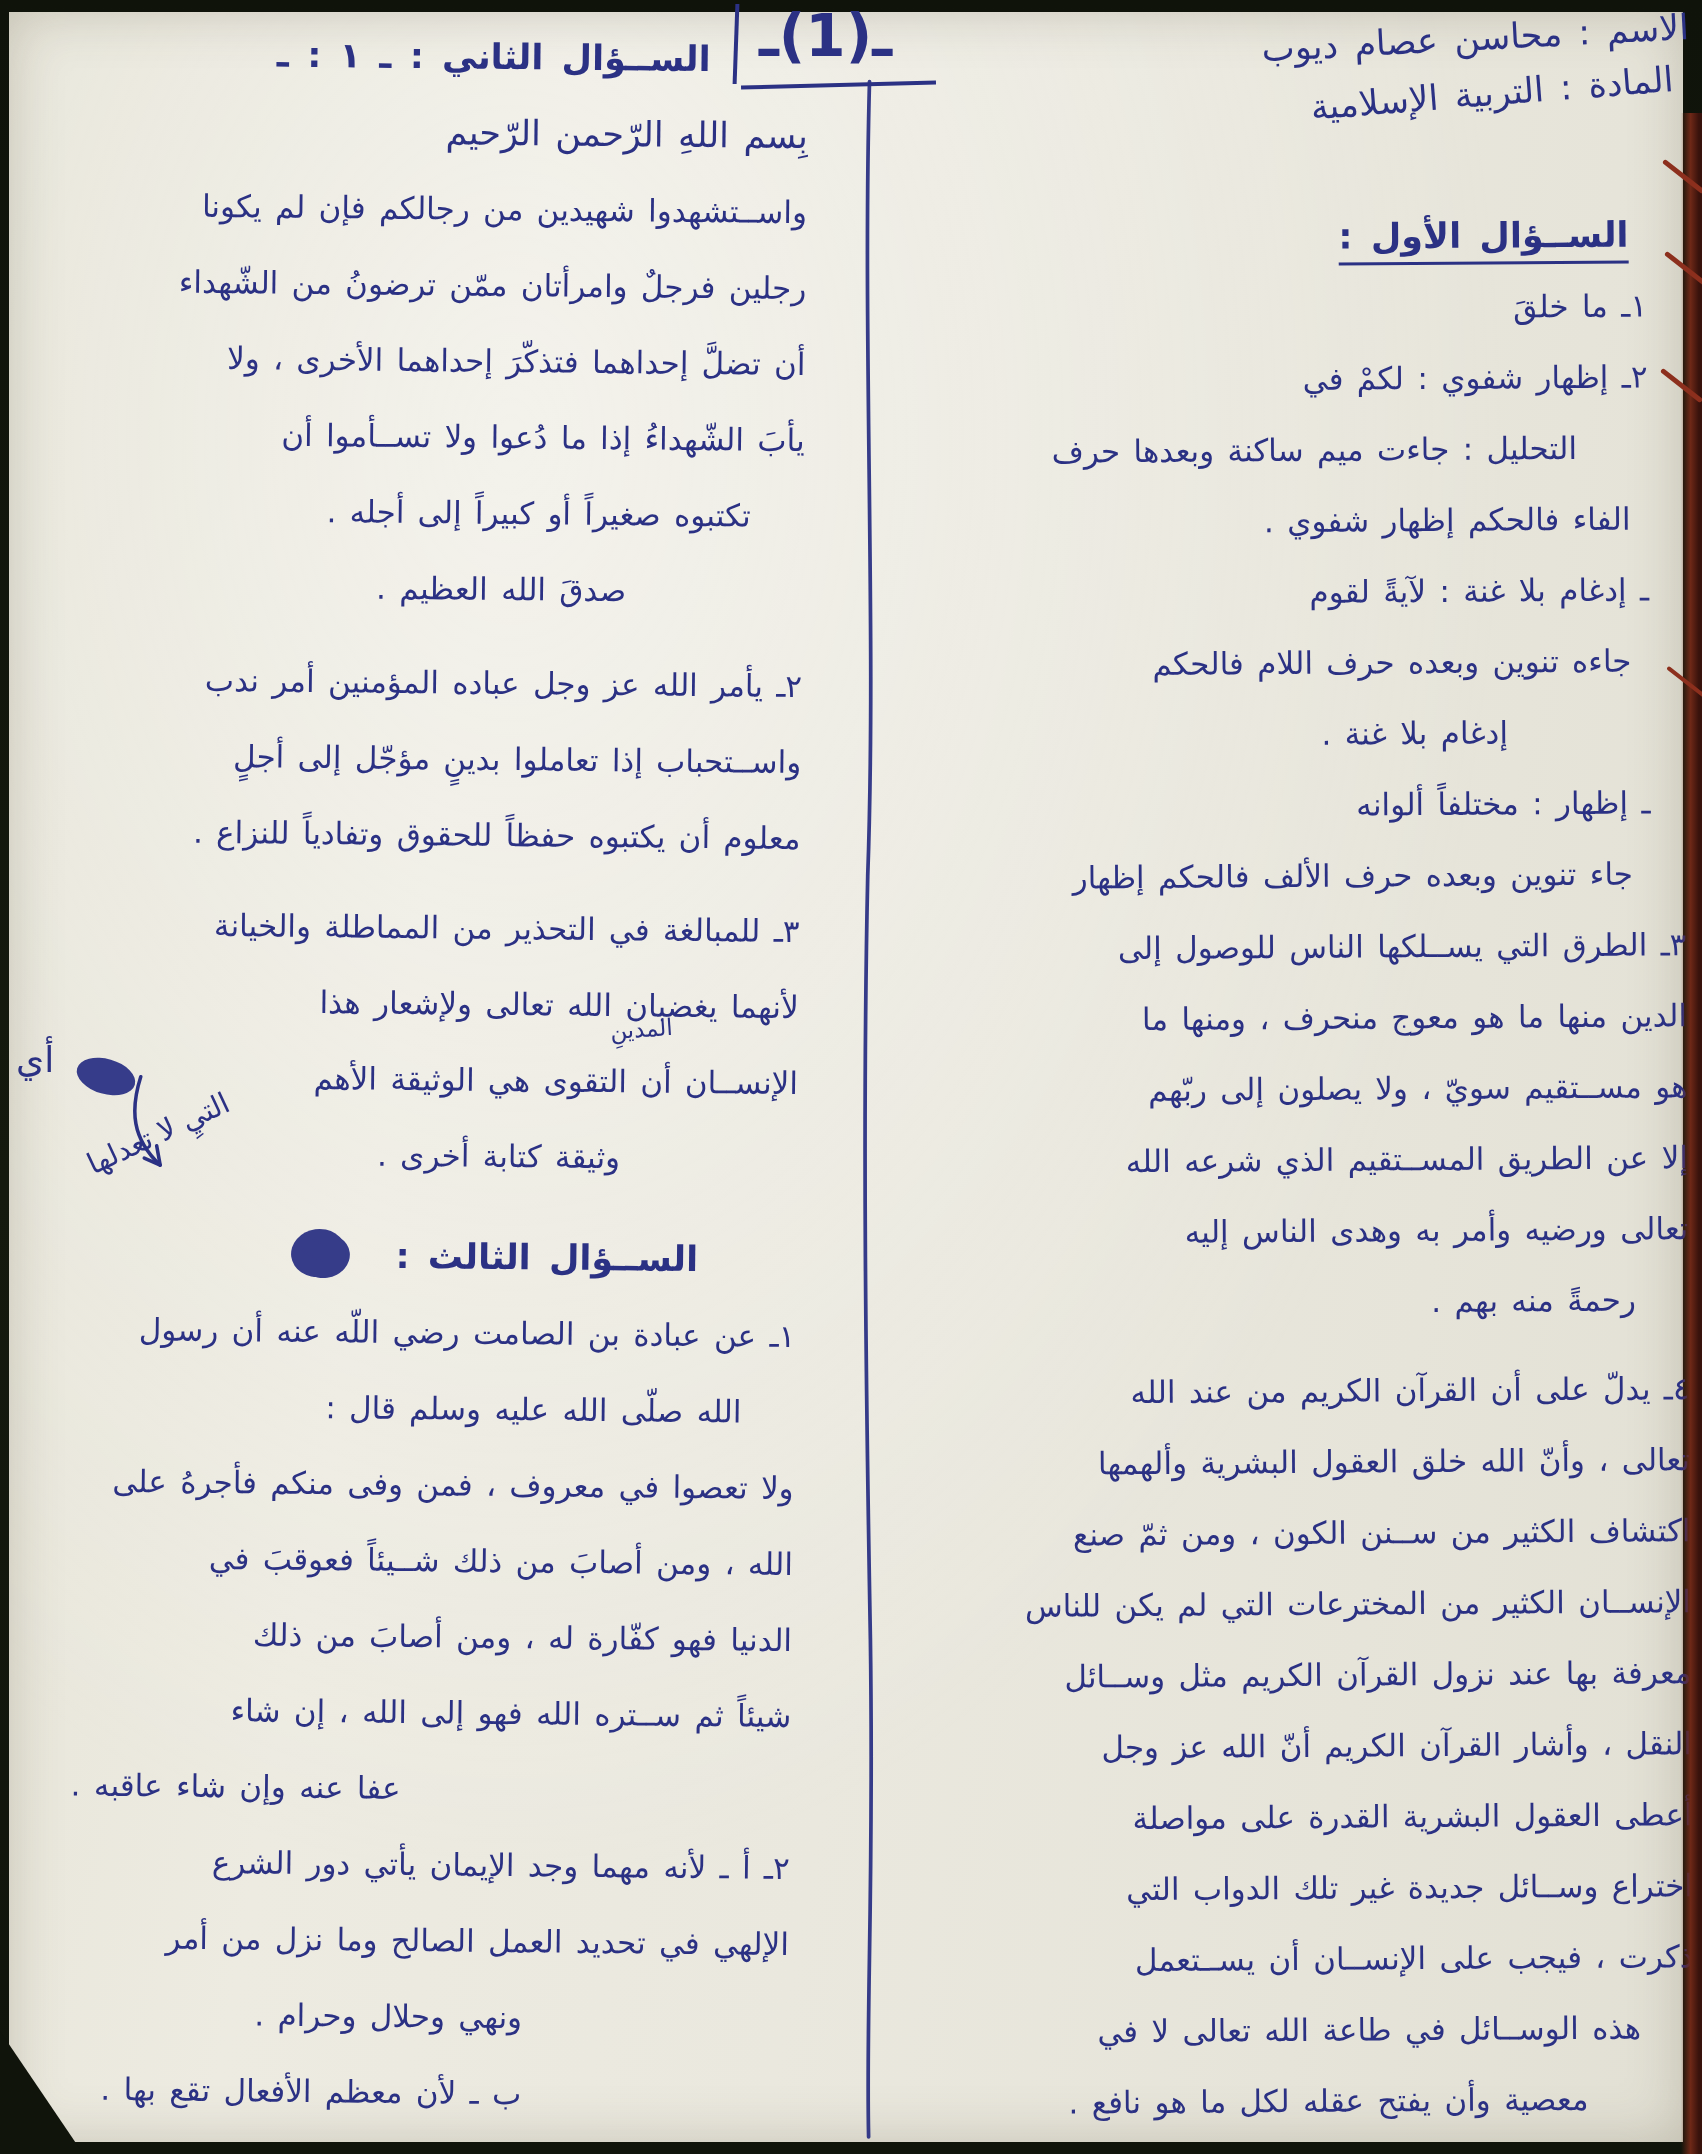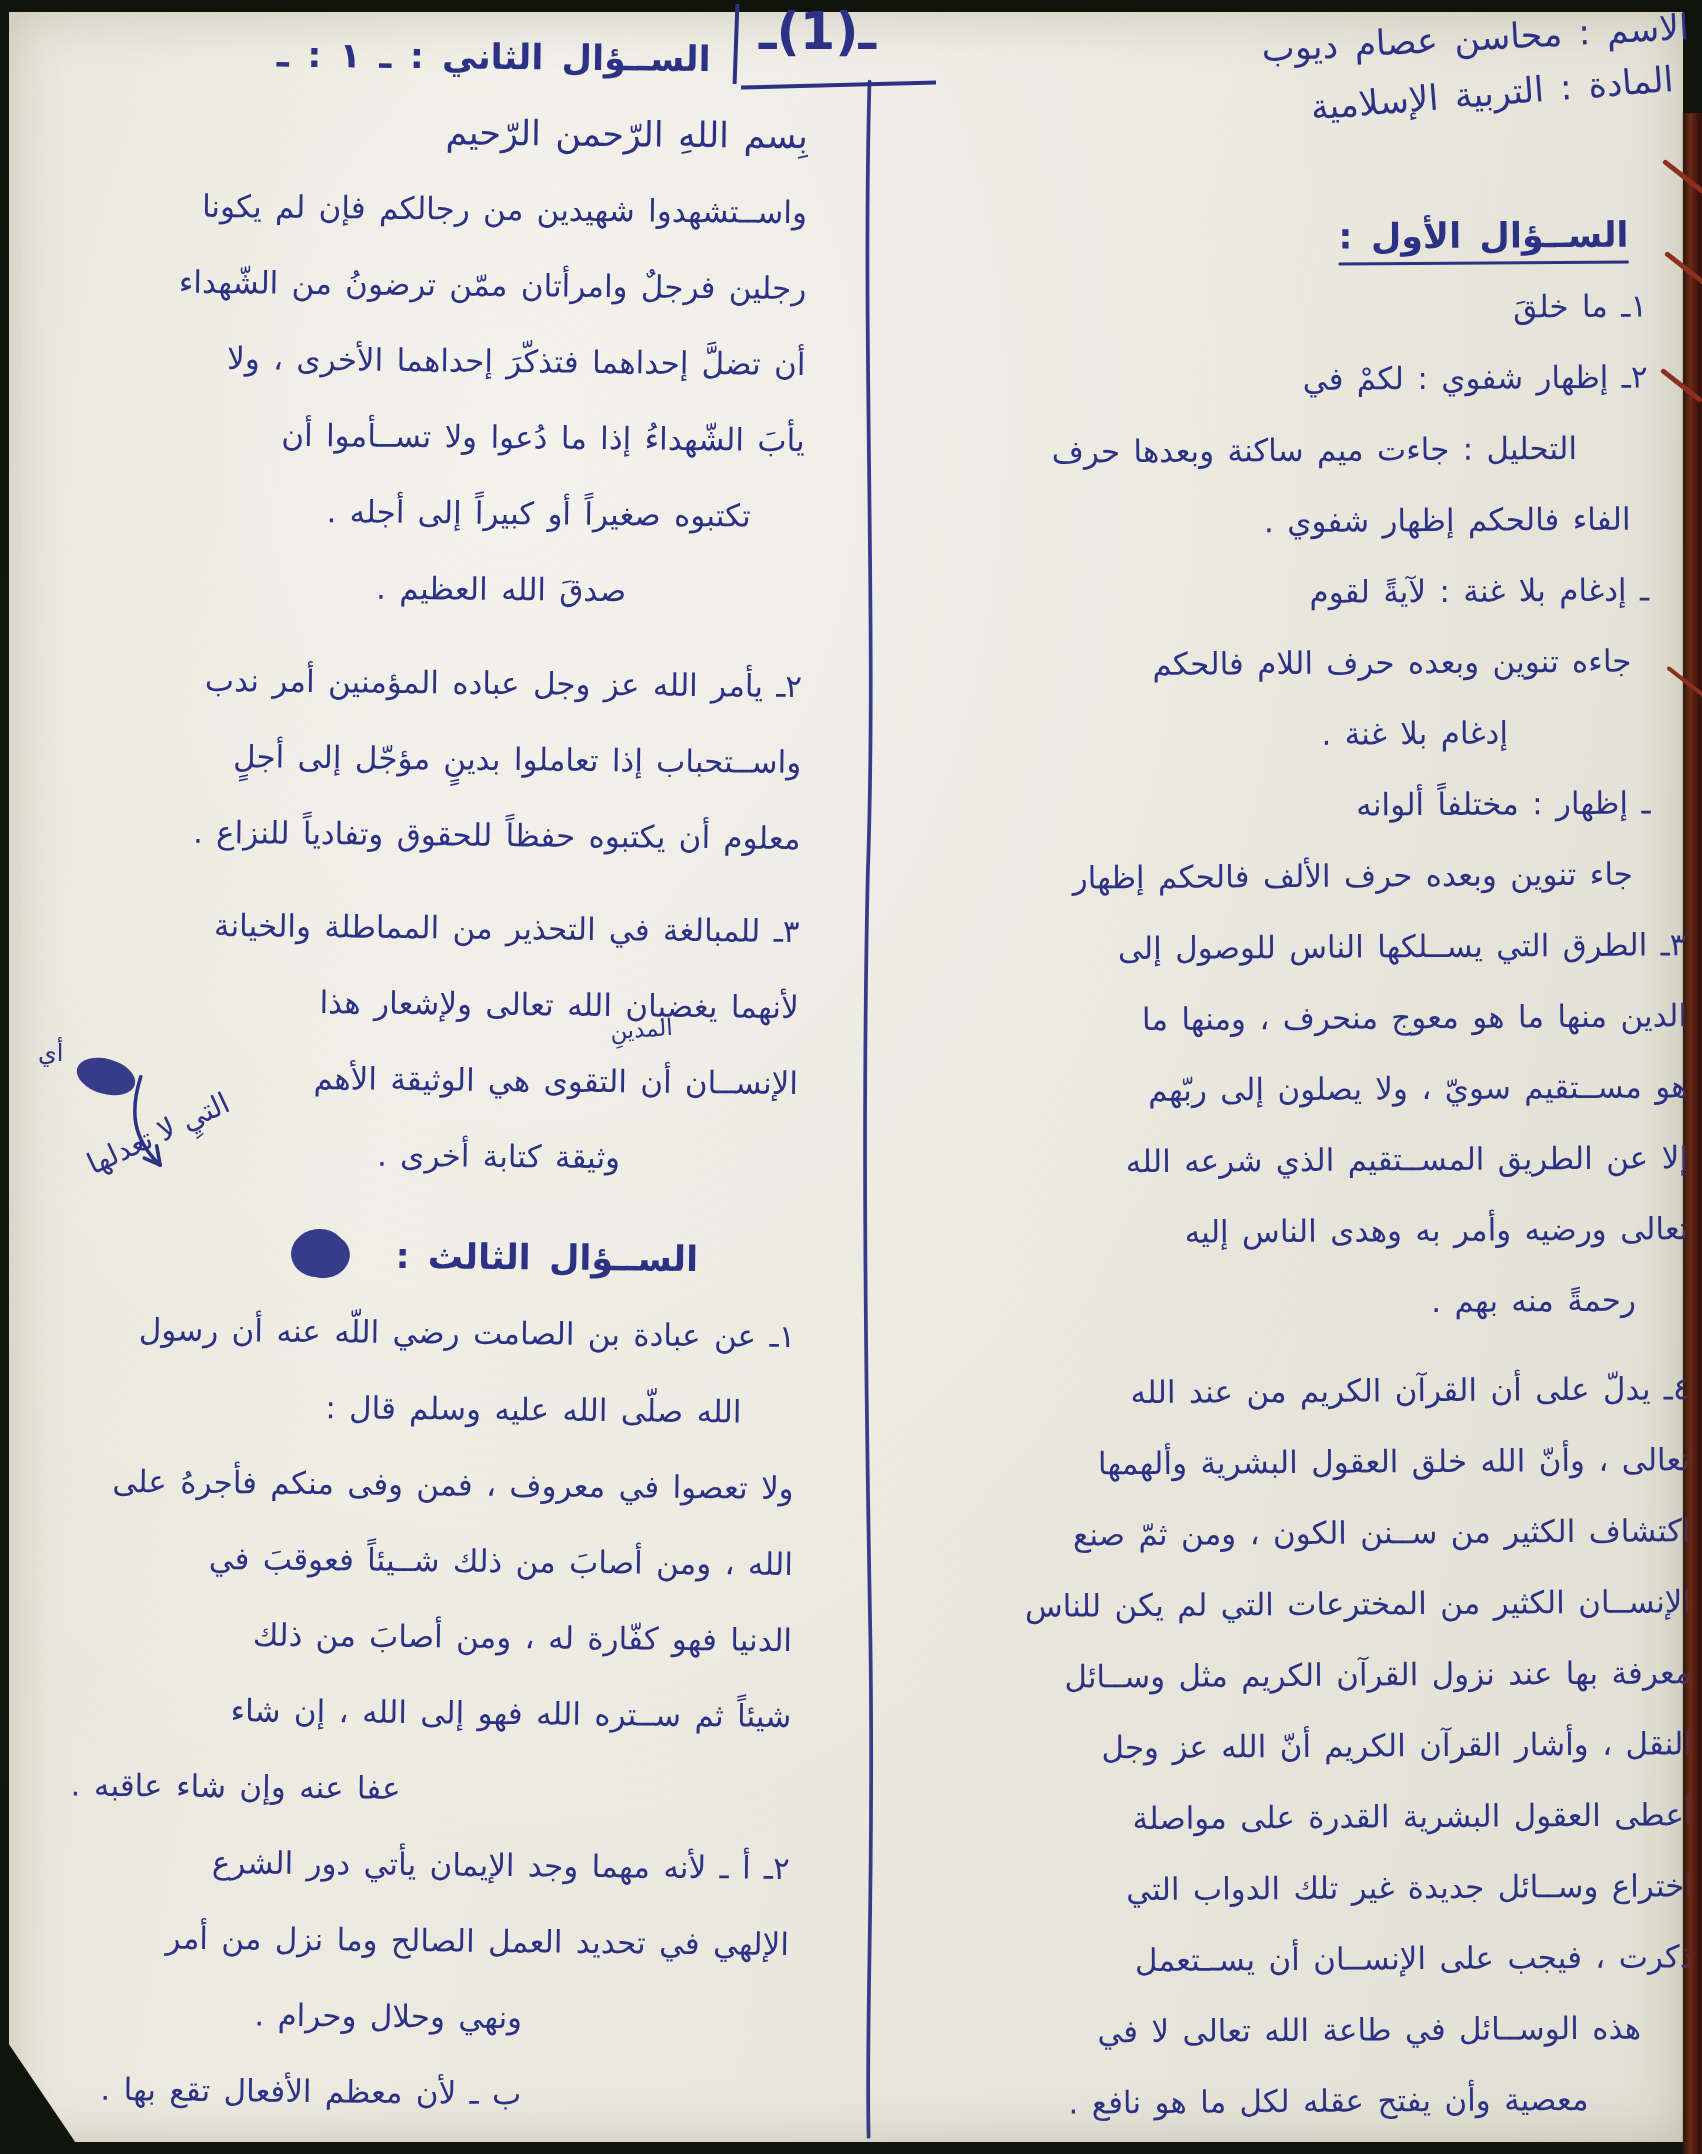--- a/index.html
+++ b/index.html
@@ -46,28 +46,28 @@
   .ind-t{margin-right:98px;}
   .gap1{margin-top:25px;}
   .gap-sm{margin-top:17.7px;}
 
   .header-name{position:absolute;right:14px;top:7px;font-size:35px;color:var(--ink);
     direction:rtl;transform:rotate(-3deg);transform-origin:right top;word-spacing:5.3px;}
   .header-subject{position:absolute;right:30px;top:59px;font-size:35px;color:var(--ink);
     direction:rtl;transform:rotate(-4.5deg);transform-origin:right top;word-spacing:5.3px;}
 
   .pn-tick{position:absolute;left:734px;top:3.5px;width:3.5px;height:80px;background:var(--ink);transform:rotate(2deg);}
-  .pn-text{position:absolute;left:759px;top:1.8px;font-size:51px;font-weight:bold;color:var(--ink);direction:ltr;}
+  .pn-text{position:absolute;left:759px;top:1.8px;font-size:58px;font-weight:bold;color:var(--ink);direction:ltr;}
   .pn-underline{position:absolute;left:741px;top:83px;width:195px;height:3.5px;background:var(--ink);transform:rotate(-1.5deg);}
 
   .divider{position:absolute;left:841px;top:78px;}
 
   .ann-inserted{position:absolute;left:610px;top:1016px;font-size:23px;color:var(--ink);
     direction:rtl;transform:rotate(-4deg);}
-  .ann-margin-word{position:absolute;left:38px;top:1039px;font-size:24px;color:var(--ink);direction:rtl;}
+  .ann-margin-word{position:absolute;left:16px;top:1039px;font-size:36px;color:var(--ink);direction:rtl;}
   .ann-note{position:absolute;left:0px;top:1124px;width:235px;font-size:29px;color:var(--ink);
     direction:rtl;transform:rotate(-25deg);transform-origin:60% 40%;white-space:nowrap;}
   .ann-arrow{position:absolute;left:105px;top:1075px;}
   .blot{position:absolute;background:var(--ink);border-radius:50%;opacity:0.94;}
   .blot1{left:76px;top:1059px;width:60px;height:35px;transform:rotate(16deg);}
   .blot2{left:291px;top:1229px;width:55px;height:48px;transform:rotate(-8deg);
     box-shadow:5.3px 3.5px 0 -1.8px var(--ink);}
 </style>
 </head>
 <body>

